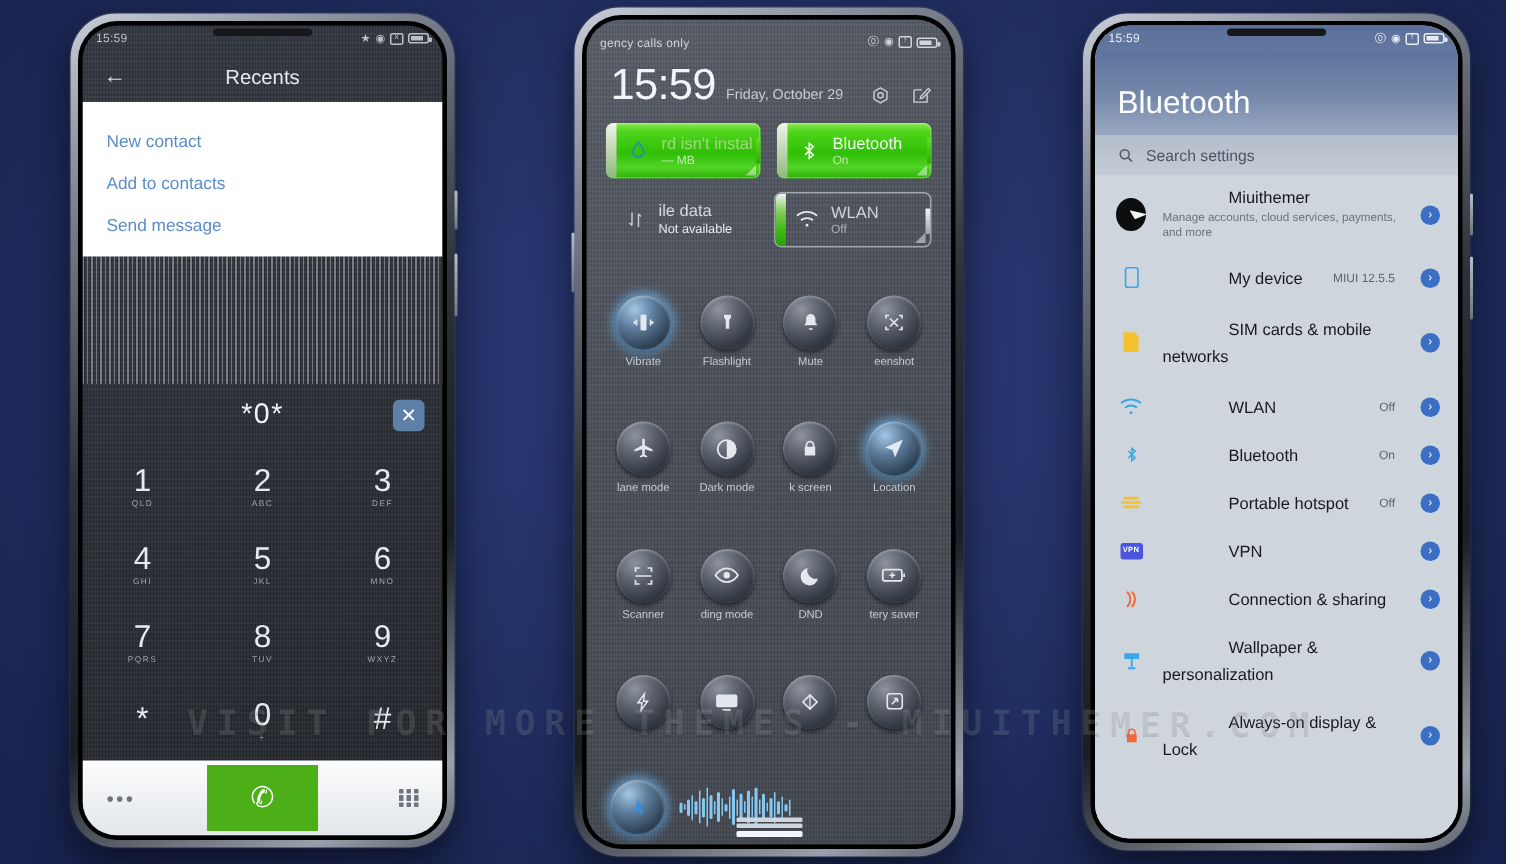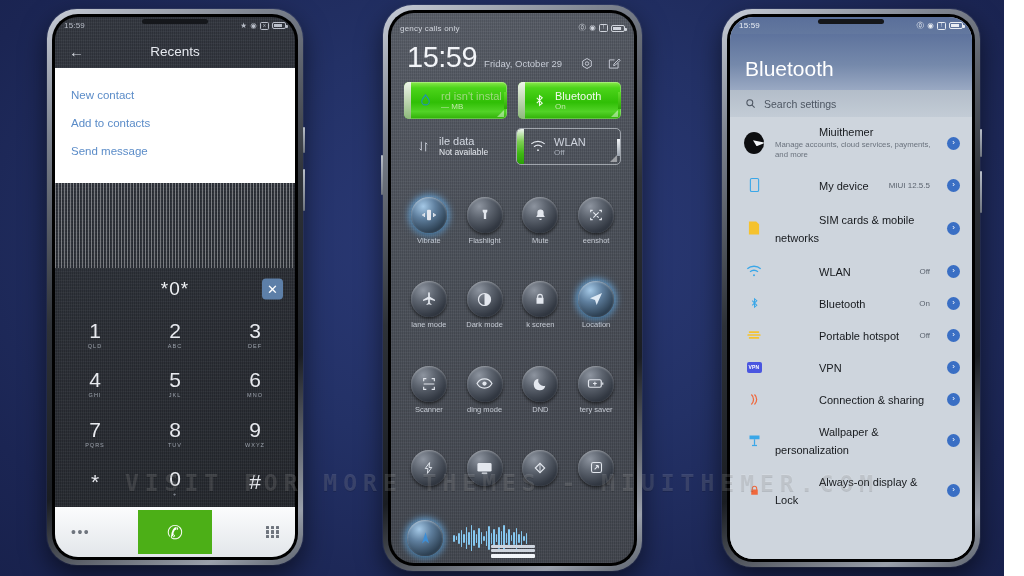--- a/index.html
+++ b/index.html
@@ -110,21 +110,21 @@
     height: 34px; display: flex; align-items: center;
     position: relative; color: #e4e7ec;
   }
   .p1-back {
     position: absolute; left: 14px; top: 50%; transform: translateY(-50%);
     font-size: 15px; line-height: 1; color: #d9dde4;
   }
   .p1-title { width: 100%; text-align: center; font-size: 13.5px; color: #e6e9ef; }
   .p1-menu {
     background: #ffffff;
-    padding: 13px 0 18px 0;
+    padding: 13px 0 6px 0;
   }
   .p1-menu-item {
     color: #5b8cc8;
     font-size: 11.5px;
     padding: 8px 16px;
   }
   .p1-gap {
     height: 85px;
     background: linear-gradient(180deg,#c6ccd4 0%, #c9cfd7 100%);
     background-image: repeating-linear-gradient(90deg, rgba(255,255,255,.35) 0 1px, rgba(0,0,0,.02) 1px 3px);

